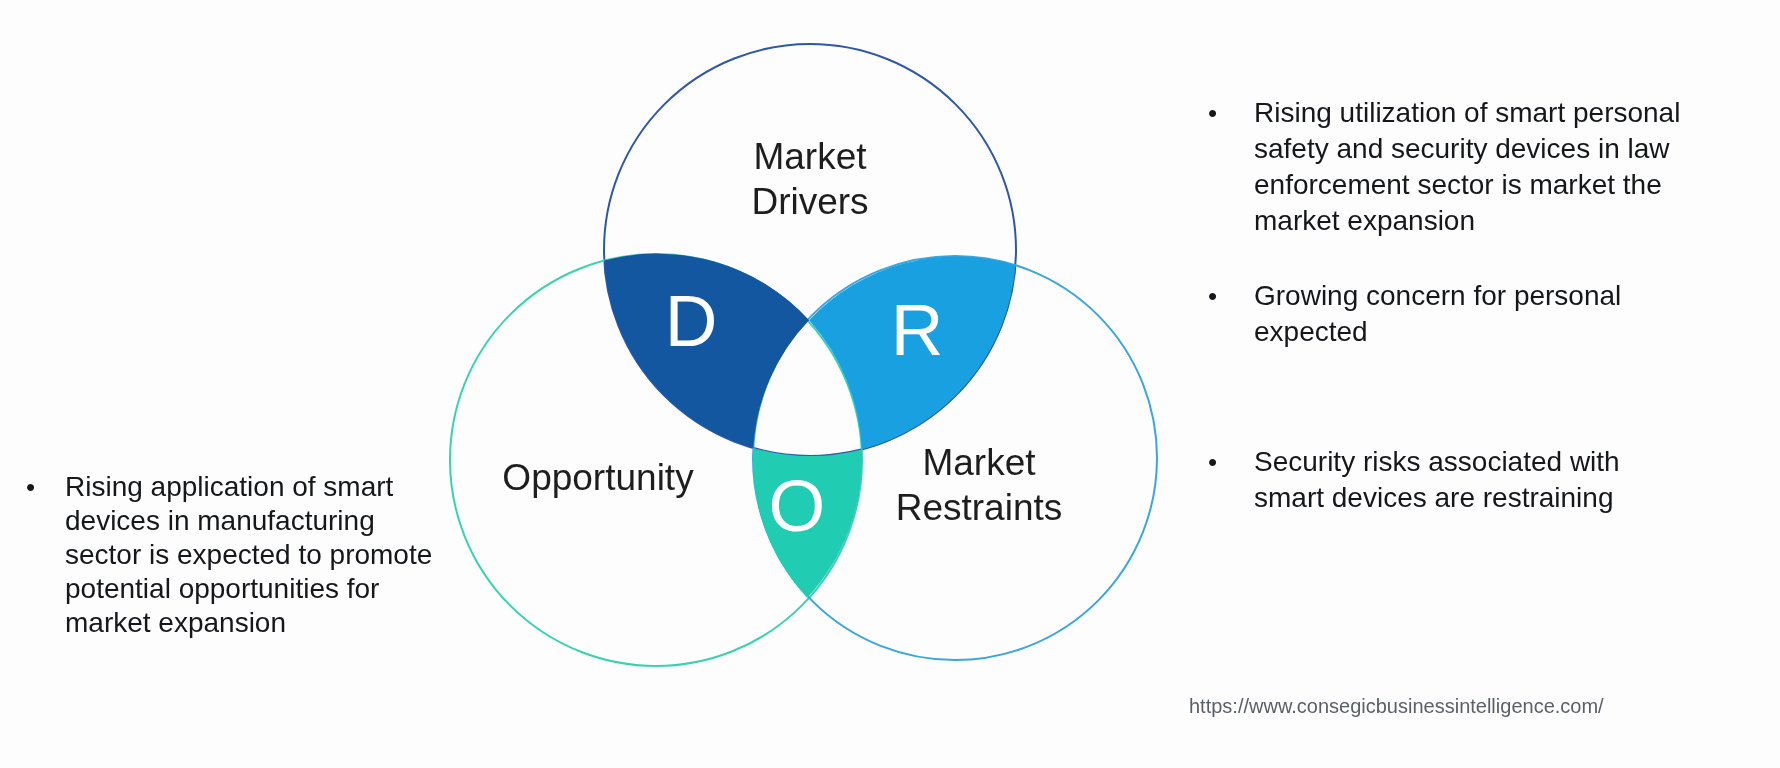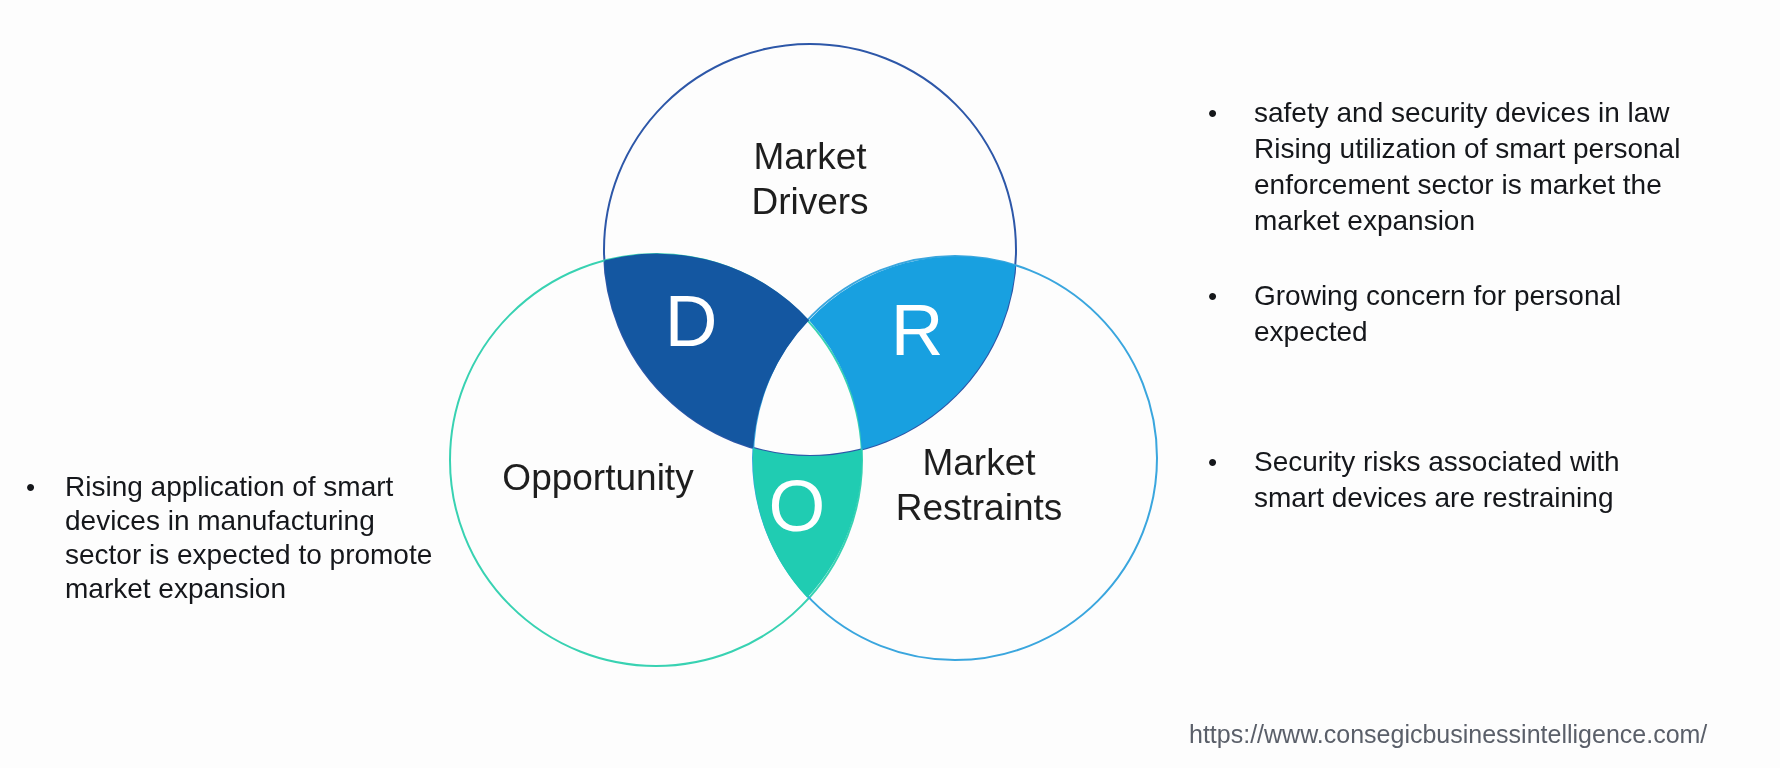--- a/index.html
+++ b/index.html
@@ -64,22 +64,22 @@
   .note-right{
     left:1204px;
     line-height:36px;
   }
   .note-right .marker{ width:46px; }
   #note-r1{ top:95px; }
   #note-r2{ top:278px; }
   #note-r3{ top:444px; }
   .footer-url{
     position:absolute;
-    left:1189px; top:719px;
-    font-size:25px;
+    left:1189px; top:691px;
+    font-size:20px;
     line-height:30px;
     color:#5a5f69;
     white-space:nowrap;
   }
 </style>
 </head>
 <body>
 
 <div class="page">
 
@@ -103,29 +103,30 @@
     <text class="circle-label" x="979" y="475">Market</text>
     <text class="circle-label" x="979" y="520">Restraints</text>
   </svg>
 
   <div class="note note-left" id="note-l1">
     <span class="marker">•</span>
     <div class="lines">
       <div>Rising application of smart</div>
       <div>devices in manufacturing</div>
       <div>sector is expected to promote</div>
+      <div>potential opportunities for</div>
       <div>market expansion</div>
     </div>
   </div>
 
   <div class="note note-right" id="note-r1">
     <span class="marker">•</span>
     <div class="lines">
+      <div>Rising utilization of smart personal</div>
       <div>safety and security devices in law</div>
-      <div>Rising utilization of smart personal</div>
       <div>enforcement sector is market the</div>
       <div>market expansion</div>
     </div>
   </div>
 
   <div class="note note-right" id="note-r2">
     <span class="marker">•</span>
     <div class="lines">
       <div>Growing concern for personal</div>
       <div>expected</div>

